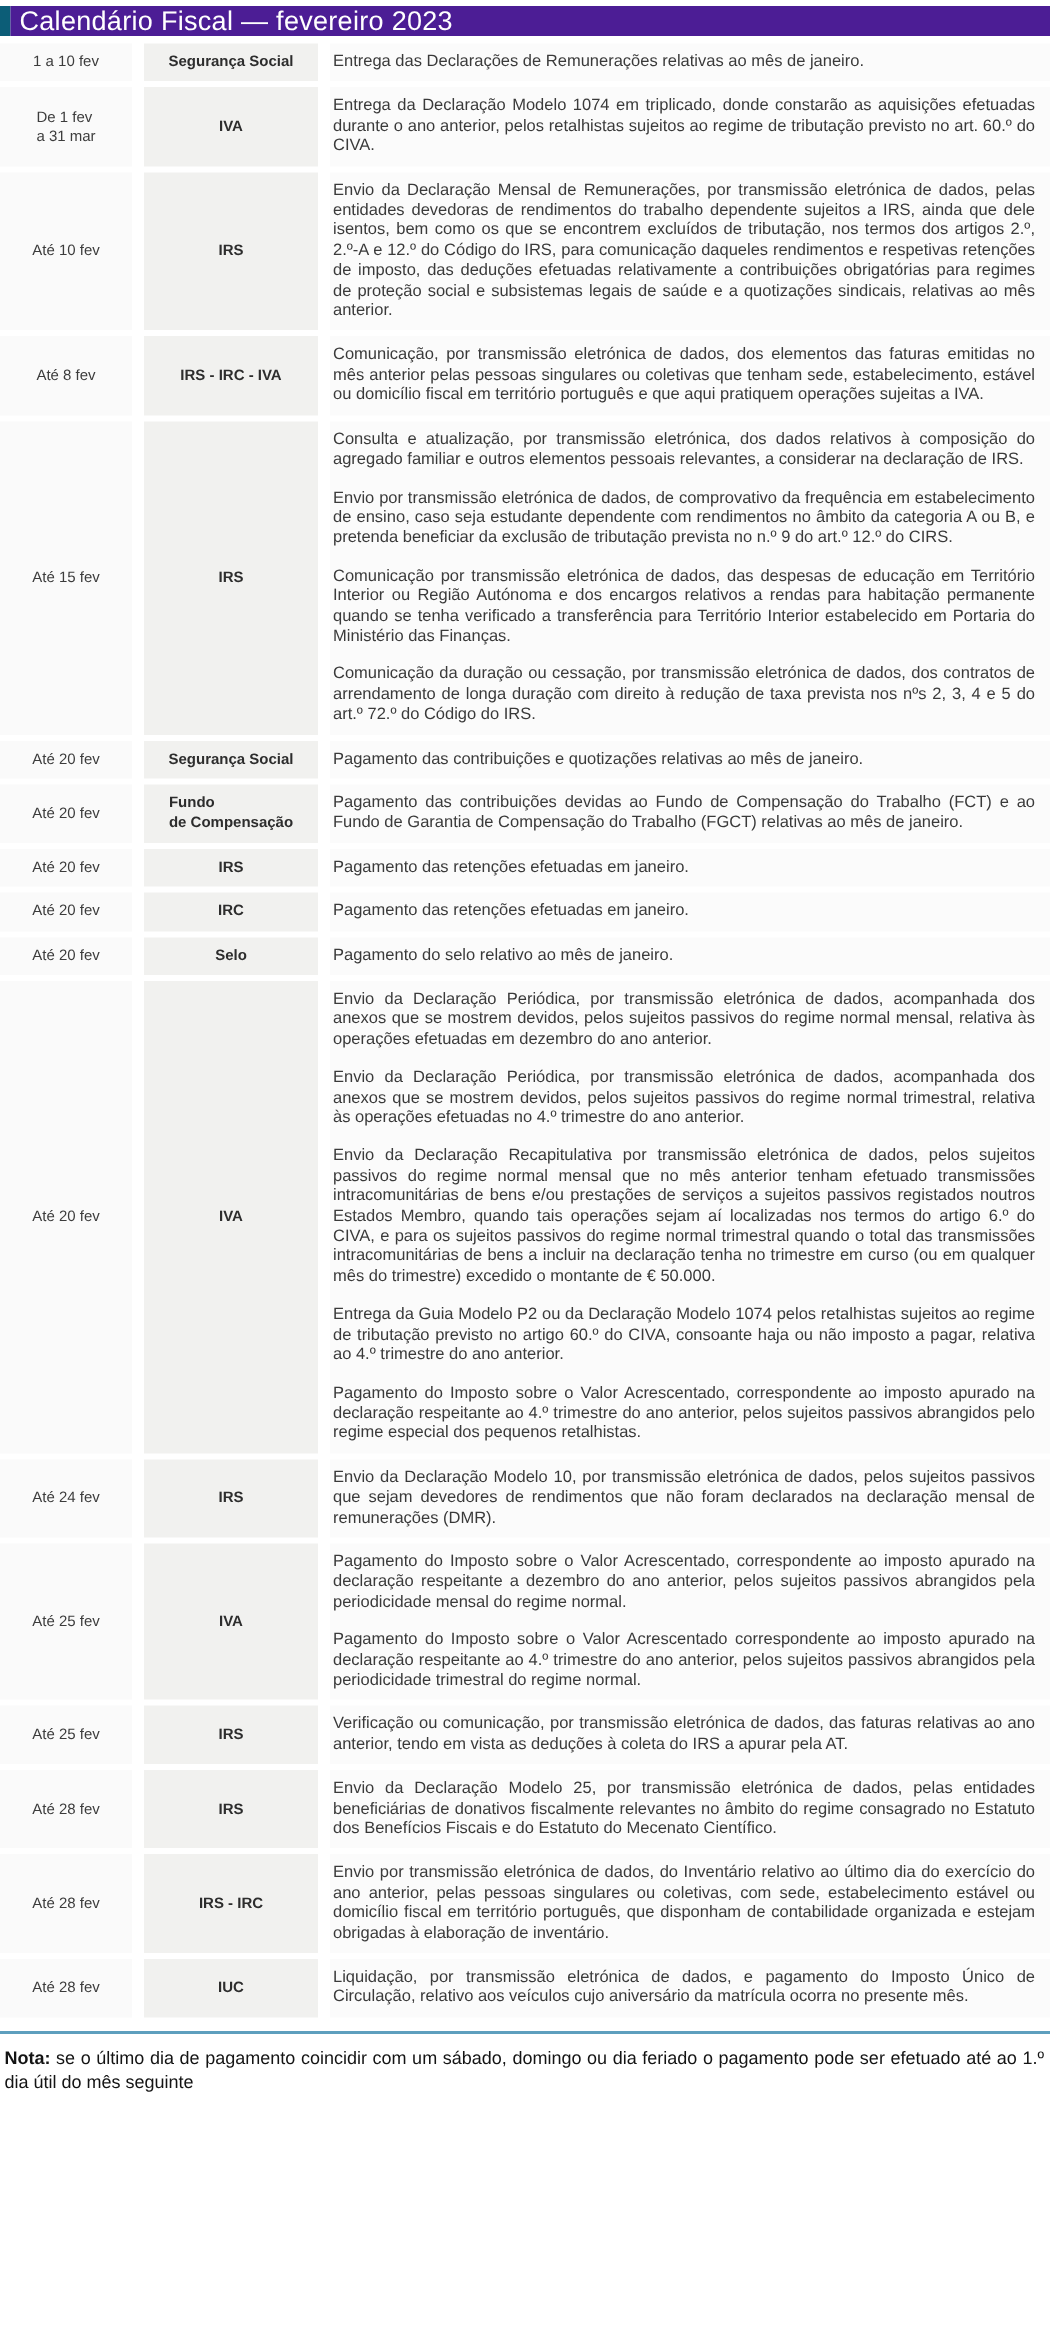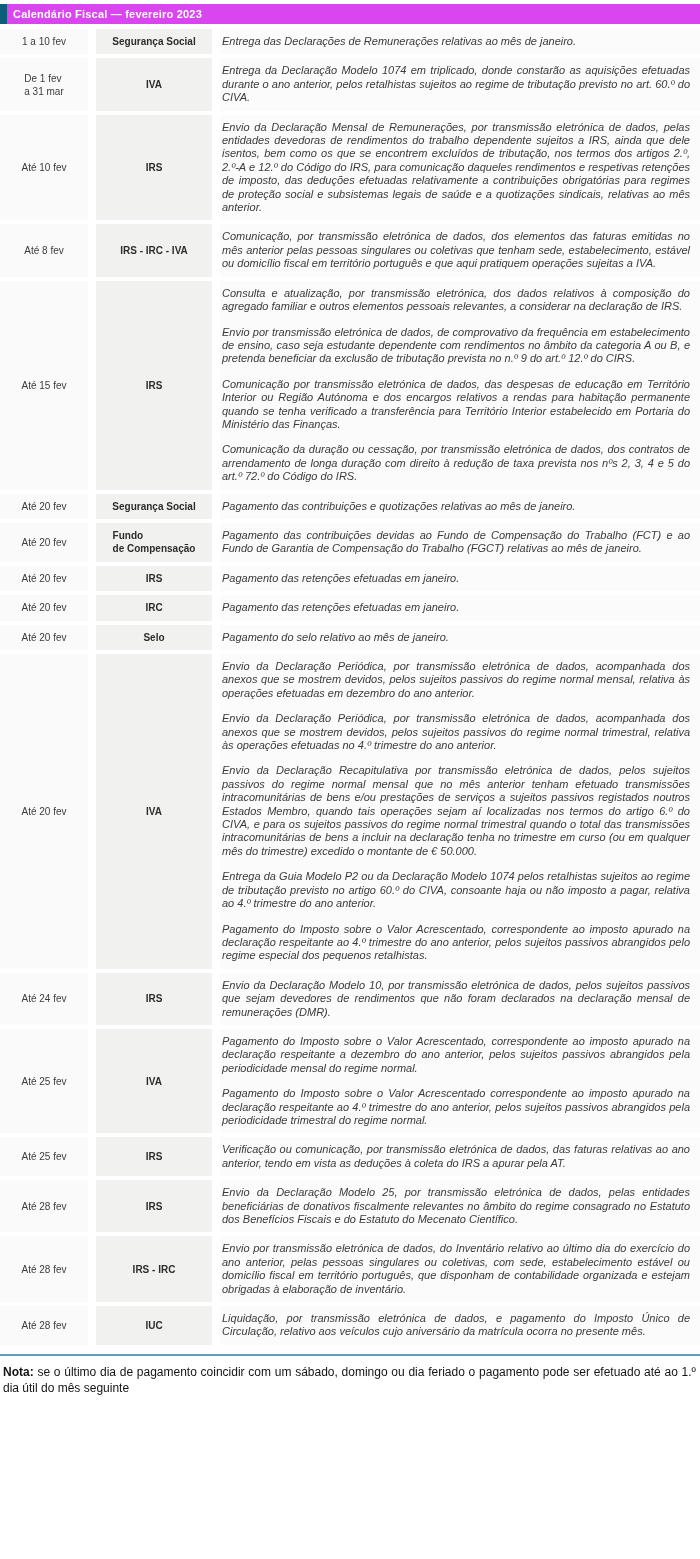--- a/index.html
+++ b/index.html
@@ -8,22 +8,22 @@
     width:700px;
     font-family:"Liberation Sans", sans-serif;
     color:#3a3a3a;
   }
   .page { width:700px; padding-top:4px; }
 
   
   .header { display:flex; height:20px; }
   .header-accent { width:7px; background:#0c5d77; }
   .header-bar {
-    flex:1; background:#d946ef; color:#ffffff;
-    font-weight:bold; font-size:11px; line-height:20px;
+    flex:1; background:#4c1d95; color:#ffffff;
+    font-weight:normal; font-size:18px; line-height:20px;
     padding-left:6px; letter-spacing:0.2px;
   }
 
   
   .table { margin-top:5px; }
   .row { display:flex; align-items:stretch; margin-bottom:4px; }
   .cell-date {
     width:88px; background:#fafafa;
     display:flex; align-items:center; justify-content:center;
     text-align:left; font-size:10px; color:#3c3c3c;
@@ -36,21 +36,20 @@
     white-space:pre-line; padding:4px 3px; line-height:1.3;
   }
   .cell-desc {
     flex:1; margin-left:8px; background:#fbfbfb;
     padding:6px 10px 6px 2px;
     display:flex; flex-direction:column; justify-content:center;
   }
   .cell-desc p {
     font-size:11px; line-height:1.22; color:#3a3a3a;
     text-align:justify;
-    font-style:italic;
   }
   .cell-desc p + p { margin-top:12px; }
 
   
   .note-divider { height:2px; background:#5e9fbe; margin:9px 0 7px 0; }
   .note {
     font-size:12px; color:#141414; line-height:1.35;
     padding:1px 4px 6px 3px; text-align:justify;
   }
   .note .note-label { font-weight:bold; }

